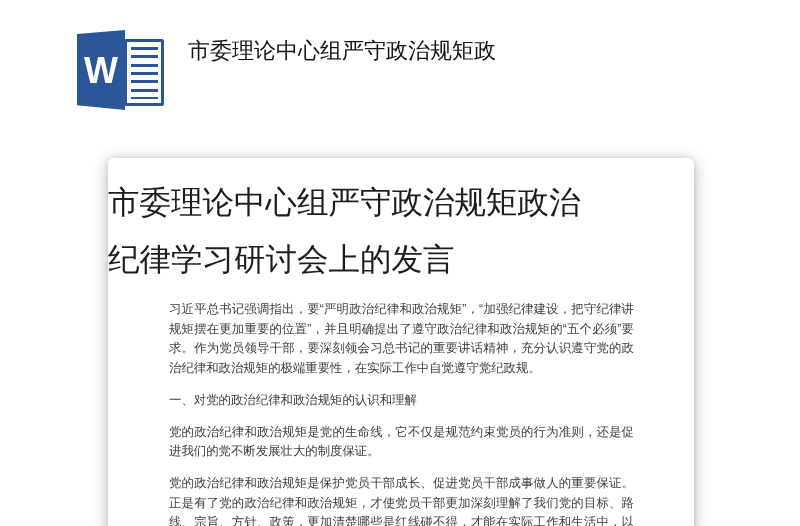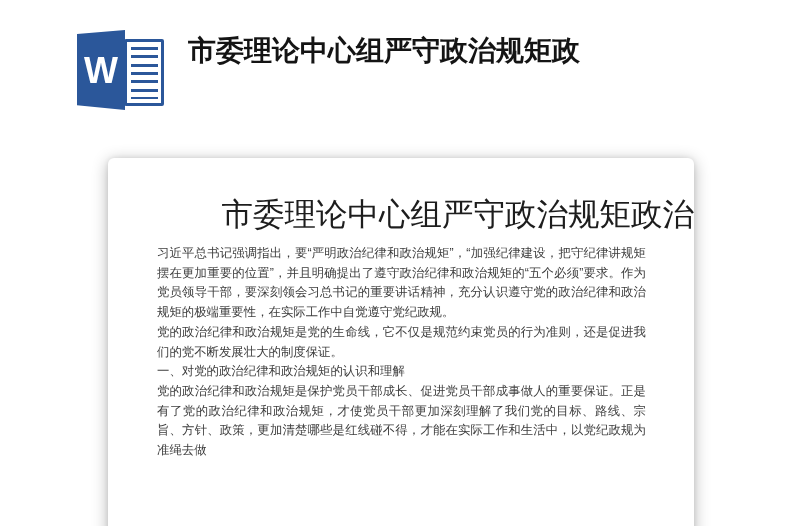--- a/index.html
+++ b/index.html
@@ -19,38 +19,38 @@
     background:repeating-linear-gradient(to bottom,#2b579a 0 3px,rgba(0,0,0,0) 3px 8.3px);
   }
   .word-fold{
     position:absolute;left:0;top:0;width:48px;height:80px;background:#2b579a;
     clip-path:polygon(0 5%,100% 0,100% 100%,0 94%);
     display:flex;align-items:center;justify-content:center;
   }
   .word-w{color:#ffffff;font-size:36px;font-weight:700;line-height:1;transform:translateY(1px);}
   .header-title{
     position:absolute;left:188px;top:28px;width:560px;
-    font-size:28px;font-weight:700;color:#141414;line-height:45px;white-space:nowrap;
+    font-size:22px;font-weight:400;color:#141414;line-height:45px;white-space:nowrap;
   }
   
   .document-page{
     position:absolute;left:108px;top:158px;width:586px;height:380px;
     background:#ffffff;border-radius:6px 6px 0 0;
     box-shadow:0 3px 16px rgba(0,0,0,0.30),0 0 5px rgba(0,0,0,0.08);
   }
   .document-title{
-    margin:0;padding-top:28px;text-align:right;
+    margin:0;padding-top:16px;text-align:left;
     font-size:31.5px;font-weight:400;color:#1d1d1d;line-height:57px;
   }
   .document-body{
     margin:1px 48px 0 49px;
     font-size:12.4px;line-height:19.7px;color:#3d3d3d;
     text-align:justify;
   }
-  .document-body p{margin:0;}
+  .document-body p{margin:12px;}
 </style>
 </head>
 <body>
 
 <div class="canvas">
 
   <div class="site-header">
 
     <div class="word-icon">
       <div class="word-doc-sheet">
@@ -64,24 +64,25 @@
     <div class="header-title">
       <div>市委理论中心组严守政治规矩政</div>
     </div>
 
   </div>
 
   <div class="document-page">
 
     <div class="document-title">
       <div>市委理论中心组严守政治规矩政治</div>
+      <div>纪律学习研讨会上的发言</div>
     </div>
 
     <div class="document-body">
       <p>习近平总书记强调指出，要“严明政治纪律和政治规矩”，“加强纪律建设，把守纪律讲规矩摆在更加重要的位置”，并且明确提出了遵守政治纪律和政治规矩的“五个必须”要求。作为党员领导干部，要深刻领会习总书记的重要讲话精神，充分认识遵守党的政治纪律和政治规矩的极端重要性，在实际工作中自觉遵守党纪政规。</p>
+      <p>一、对党的政治纪律和政治规矩的认识和理解</p>
       <p>党的政治纪律和政治规矩是党的生命线，它不仅是规范约束党员的行为准则，还是促进我们的党不断发展壮大的制度保证。</p>
-      <p>一、对党的政治纪律和政治规矩的认识和理解</p>
       <p>党的政治纪律和政治规矩是保护党员干部成长、促进党员干部成事做人的重要保证。正是有了党的政治纪律和政治规矩，才使党员干部更加深刻理解了我们党的目标、路线、宗旨、方针、政策，更加清楚哪些是红线碰不得，才能在实际工作和生活中，以党纪政规为准绳去做</p>
     </div>
 
   </div>
 
 </div>
 
 </body></html>

